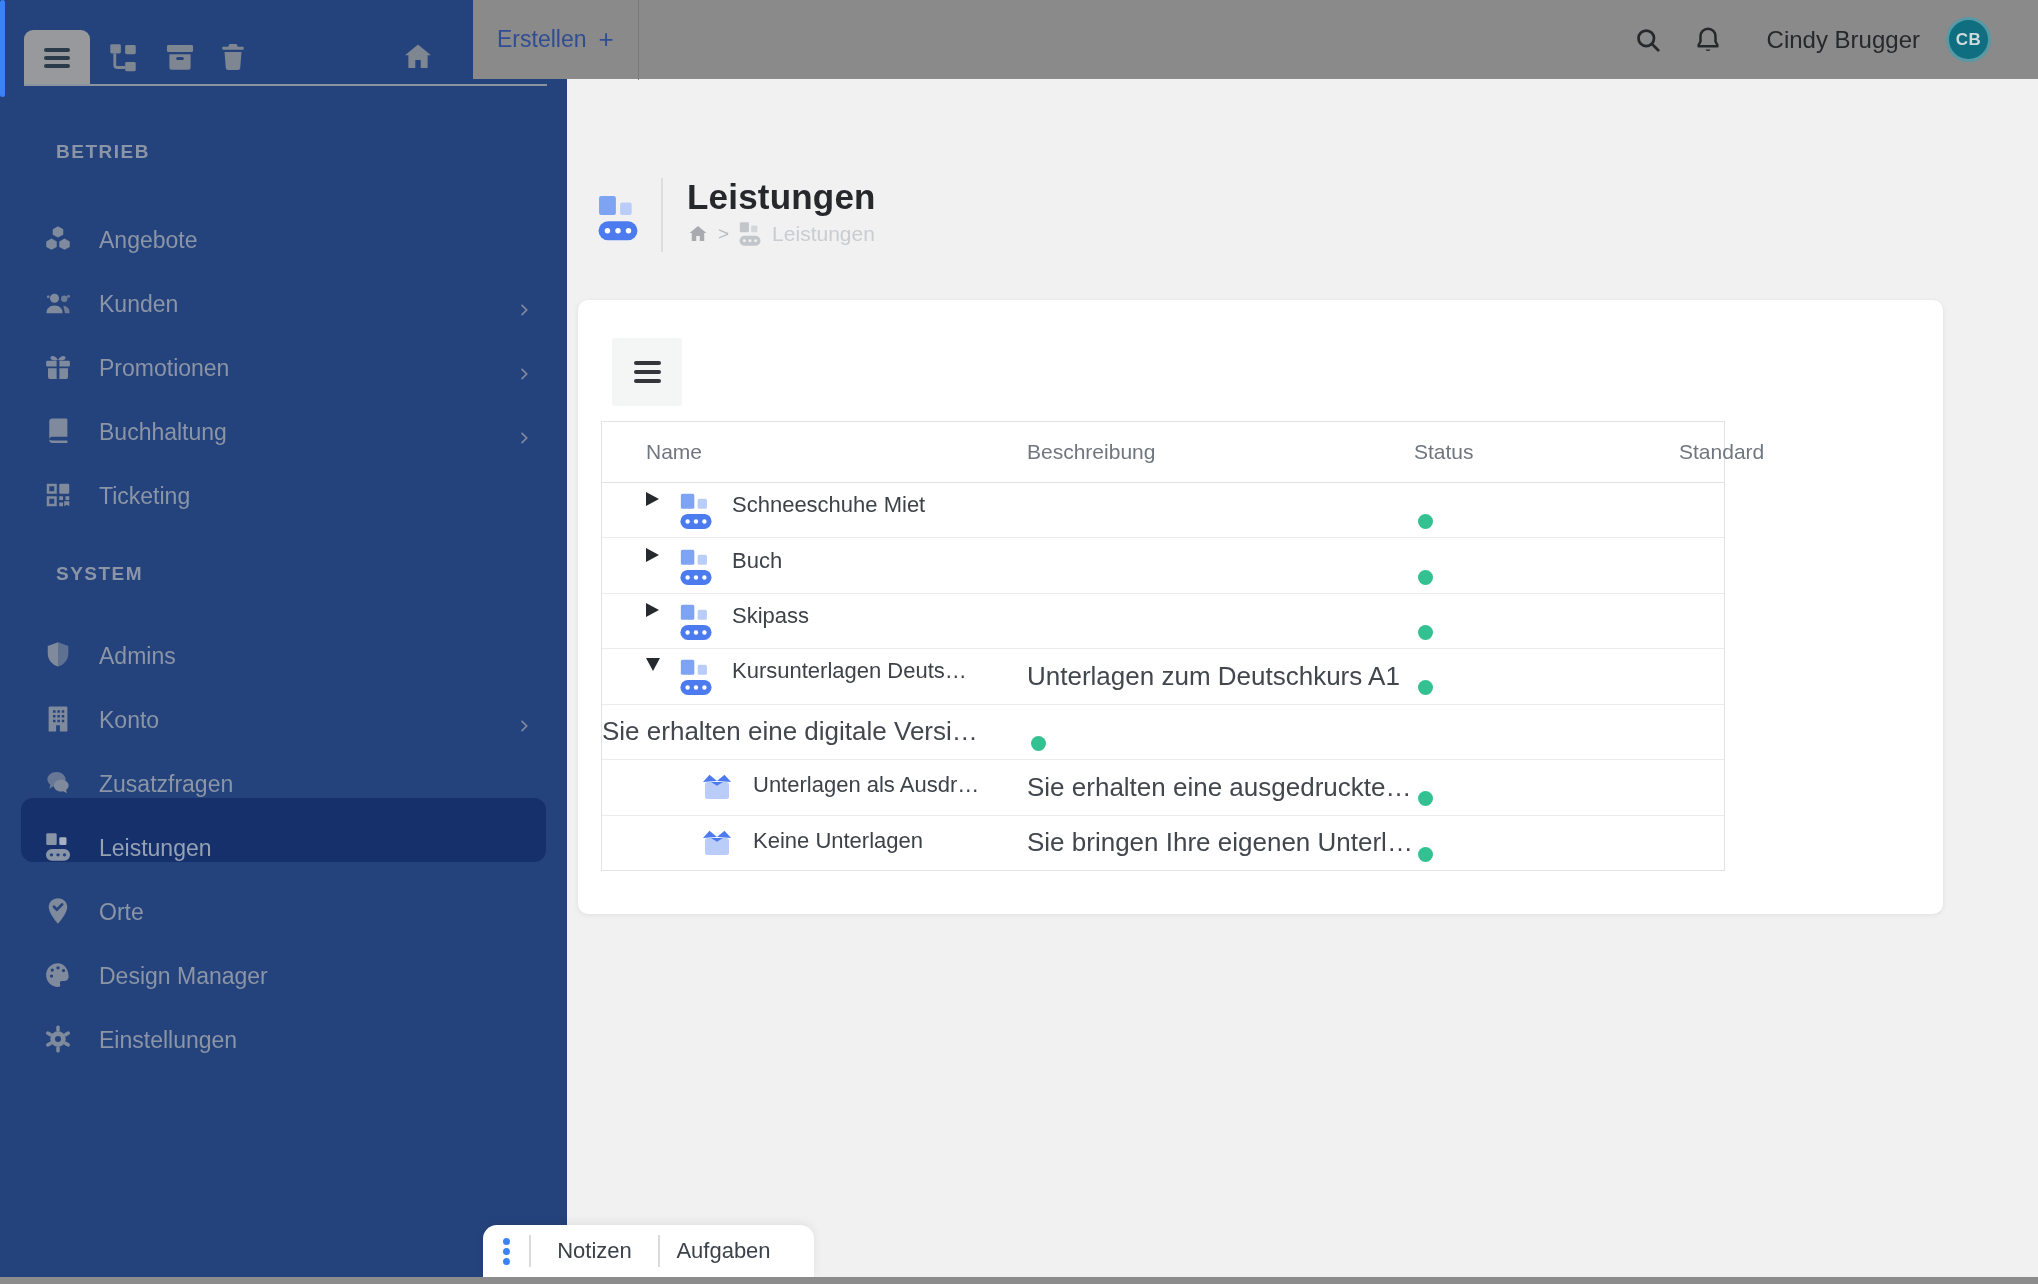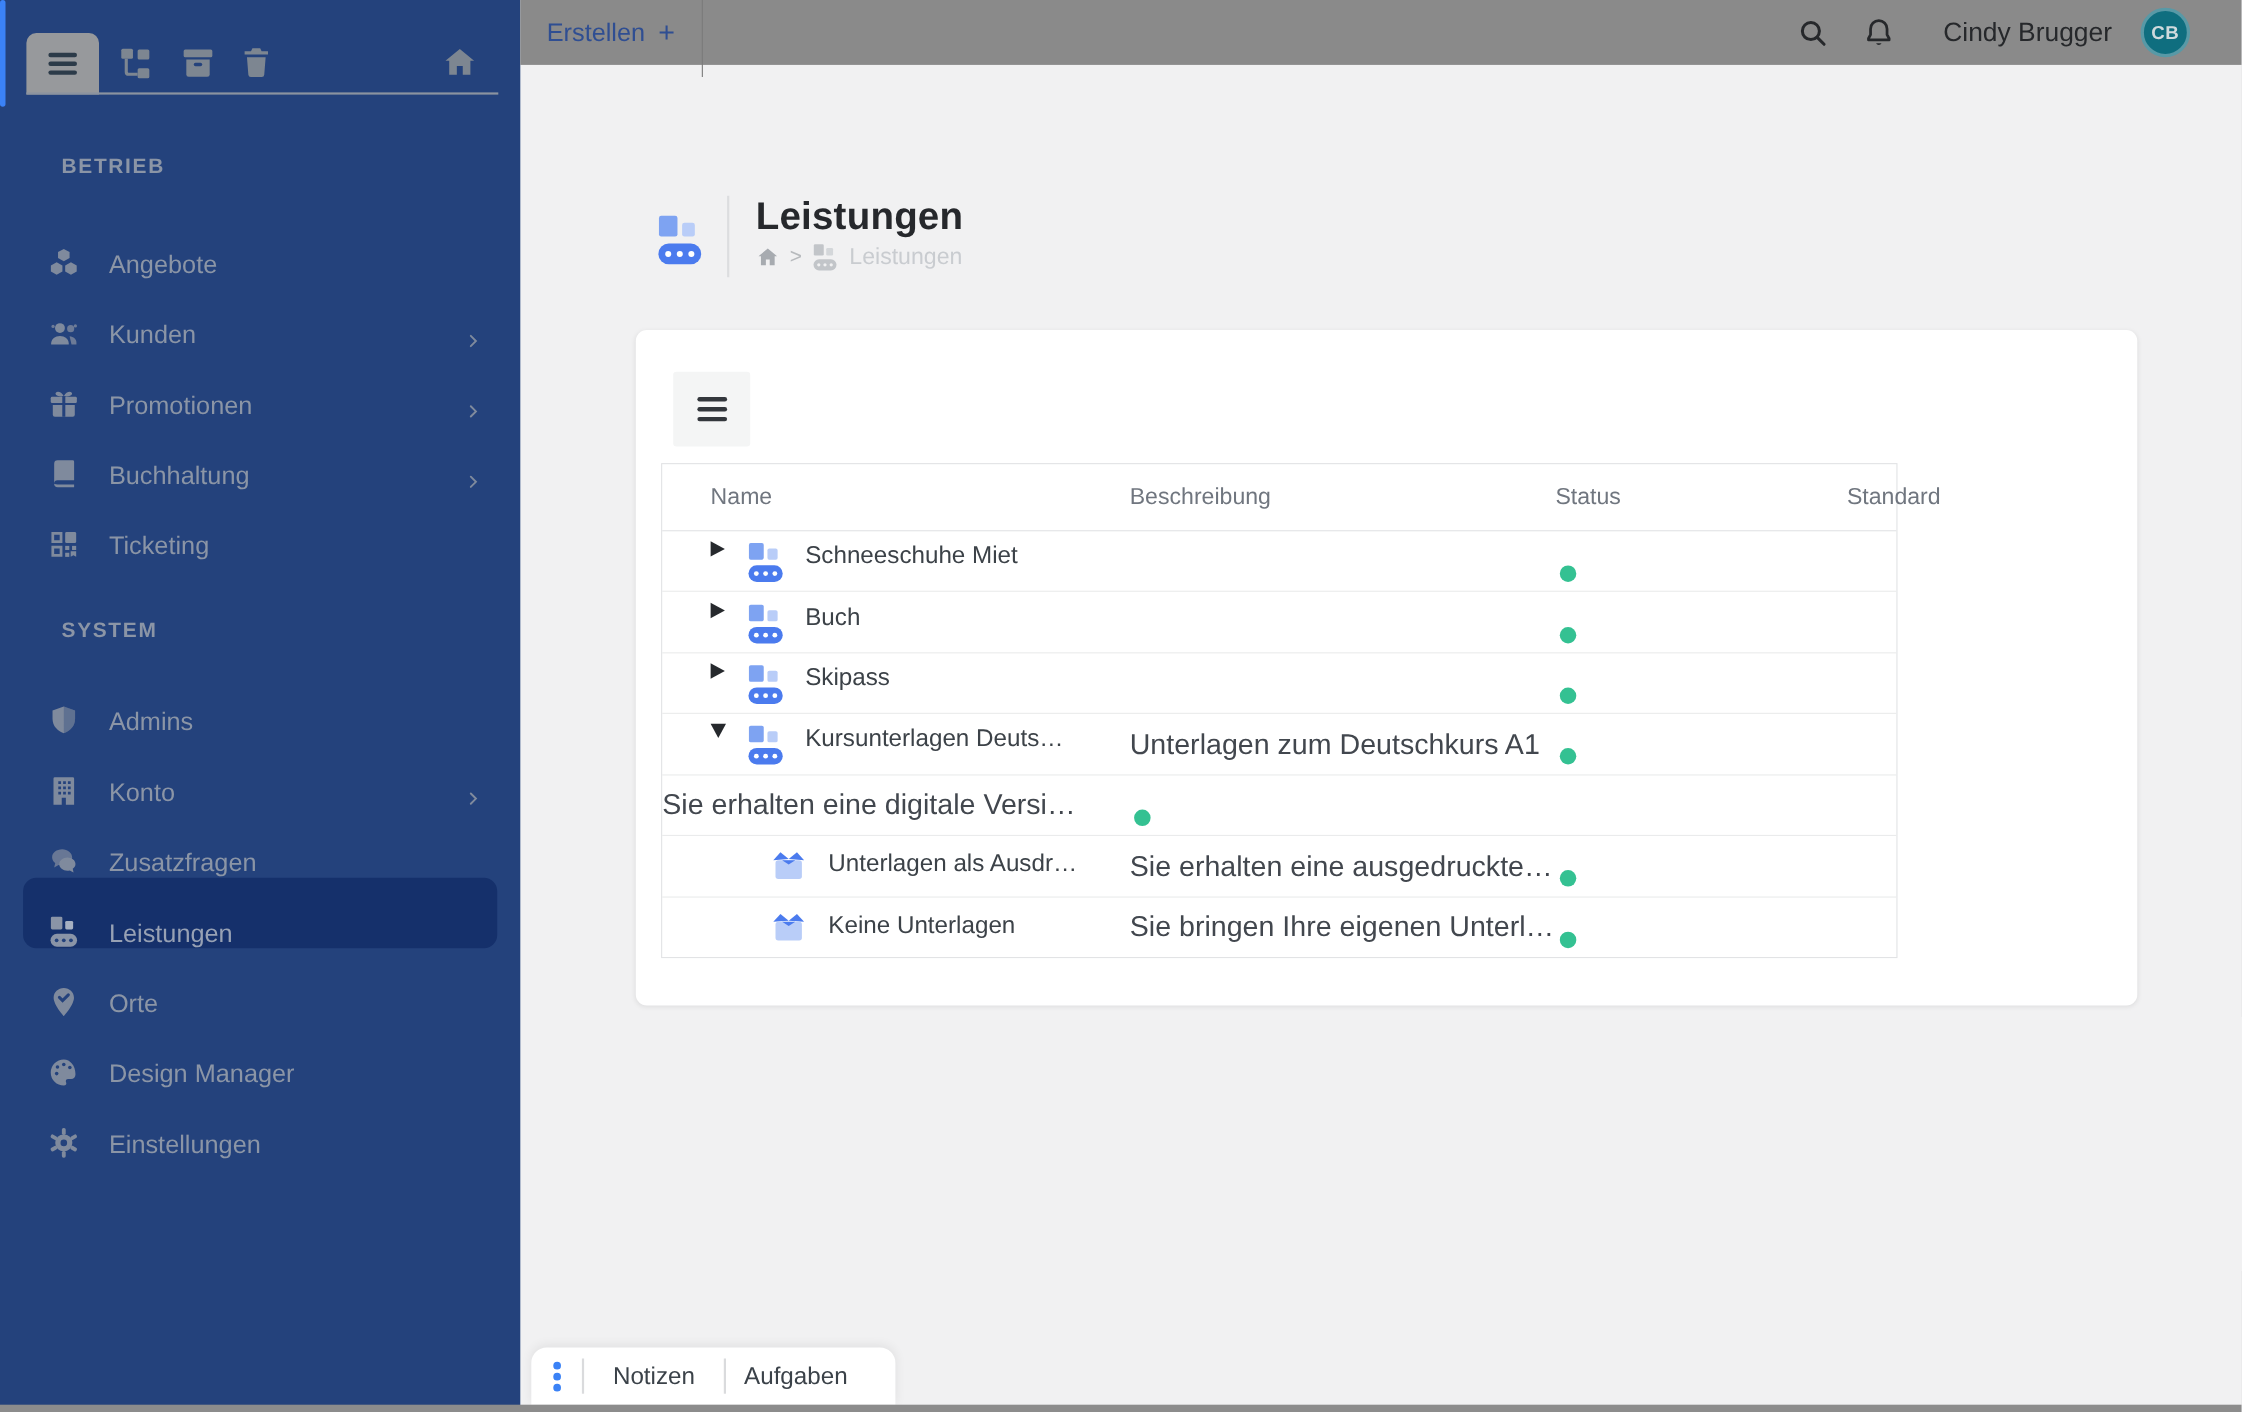--- a/index.html
+++ b/index.html
@@ -1,20 +1,20 @@
 <!DOCTYPE html>
 <html style="--sidebar-bg: #24427c; --sidebar-muted: #8b95a6; --sidebar-active-bg: #15306b; --accent-blue: #3b82f6; --topbar-bg: #8a8a8a; --create-blue: #2f4e92; --page-bg: #f1f1f2; --card-bg: #ffffff; --icon-blue: #4b7bee; --icon-blue-mid: #7ea3f2; --icon-blue-light: #b9cdf8; --status-green: #34c192; --status-green-ring: #b2e7d0; --avatar-teal: #0f6e7f; --avatar-ring: #5899a6; --table-border: #e2e3e5; --header-text: #70767f; --cell-text: #3c4248; --breadcrumb: #9aa0a6; --title: #26282c;"><head>
 <meta charset="utf-8">
 <style>
   * { box-sizing: border-box; margin: 0; padding: 0; }
   body { font-family: "Liberation Sans", sans-serif; background:#dcdcdc; }
   .canvas { position:relative; width:2038px; height:1284px; background:var(--page-bg,#f1f1f2); overflow:hidden; }
 
   
-  .sidebar { position:absolute; left:0; top:0; width:473px; height:1284px; background:var(--sidebar-bg,#24427c); }
+  .sidebar { position:absolute; left:0; top:0; width:567px; height:1284px; background:var(--sidebar-bg,#24427c); }
   .scrollthumb { position:absolute; left:0; top:0; width:5px; height:97px; background:var(--accent-blue,#3b82f6); border-radius:3px; }
   .side-toolbar { position:absolute; left:0; top:0; right:0; height:86px; }
   .side-toolbar .sep { position:absolute; left:24px; right:20px; bottom:0; height:2px; background:#8b93a0; }
   .tool-tab { position:absolute; left:24px; top:30px; width:66px; height:56px; background:#97999c; border-radius:9px 9px 0 0; display:flex; align-items:center; justify-content:center; }
   .hbars span { display:block; width:26px; height:3.5px; border-radius:2px; background:#2c3b49; margin:4.5px 0; }
   .ticon { position:absolute; top:40px; width:34px; height:34px; color:#7d8691; }
   .ticon svg { width:100%; height:100%; }
   .t-tree{ left:106px; } .t-box{ left:163px; } .t-trash{ left:216px; } .t-home{ left:401px; }
 
   .nav { position:absolute; top:86px; left:0; right:0; bottom:0; padding-top:48px; }
@@ -23,21 +23,21 @@
   .item { display:flex; align-items:flex-end; height:64px; margin:0 21px; padding:0 14px 0 22px; border-radius:12px; cursor:pointer; }
   .item .micon { width:30px; height:30px; color:#7f8a9d; flex:none; }
   .item .micon svg { width:100%; height:100%; }
   .item .lbl { margin-left:26px; font-size:23px; color:var(--sidebar-muted,#8b95a6); white-space:nowrap; }
   .item .sp { flex:1; }
   .item .chev { width:16px; height:16px; color:#7f8a9d; flex:none; }
   .item.active { background:var(--sidebar-active-bg,#15306b); }
   .item.active .lbl { color:#97a1b4; }
 
   
-  .topbar { position:absolute; left:473px; top:0; right:0; height:59px; background:var(--topbar-bg,#8a8a8a); display:flex; align-items:center; }
+  .topbar { position:absolute; left:473px; top:0; right:0; height:79px; background:var(--topbar-bg,#8a8a8a); display:flex; align-items:center; }
   .create { height:80px; display:flex; align-items:center; padding:0 24px 0 24px; border-right:1.5px solid #7a7a7a; cursor:pointer; }
   .create .clbl { font-size:23px; font-weight:500; color:var(--create-blue,#2f4e92); }
   .create .cplus { font-size:26px; font-weight:400; color:var(--create-blue,#2f4e92); margin-left:12px; }
   .tb-sp { flex:1; }
   .tb-ic { width:30px; height:30px; color:#26282b; cursor:pointer; }
   .tb-ic svg { width:100%; height:100%; }
   .tb-search { margin-right:30px; }
   .tb-bell { margin-right:44px; }
   .uname { font-size:24px; font-weight:500; color:#26282b; margin-right:26px; white-space:nowrap; }
   .avatar { width:45px; height:45px; border-radius:50%; background:var(--avatar-teal,#0f6e7f); border:3px solid var(--avatar-ring,#5899a6); color:#cfdadd; display:flex; align-items:center; justify-content:center; font-size:17px; font-weight:bold; letter-spacing:.5px; margin-right:47px; cursor:pointer; }

